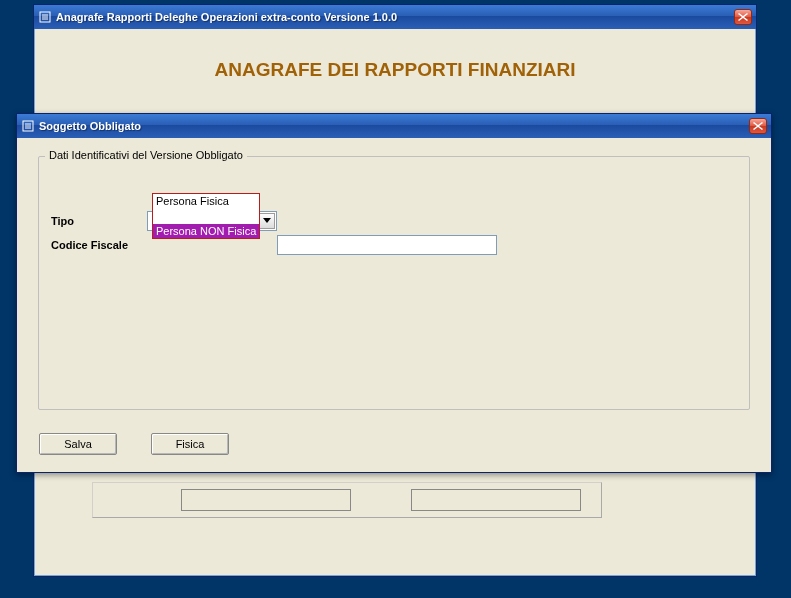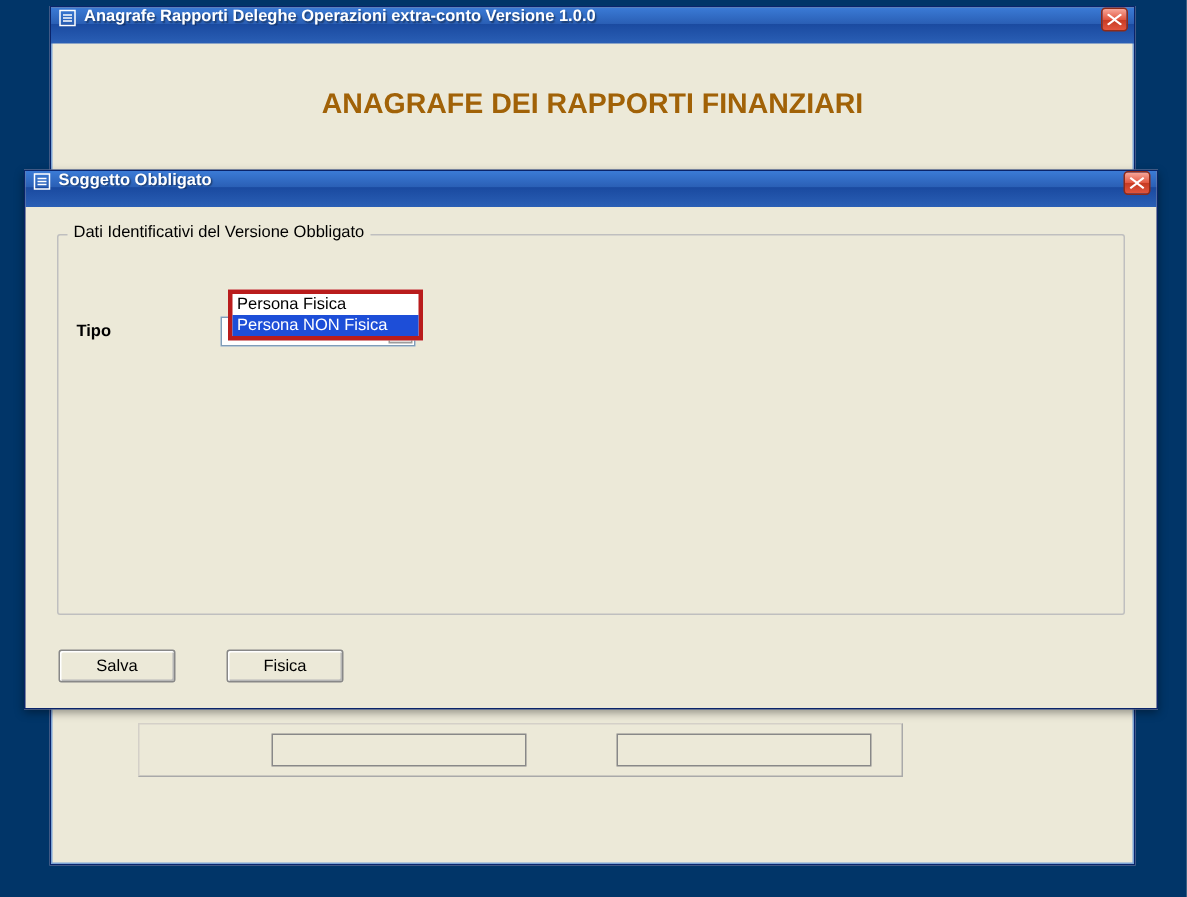--- a/index.html
+++ b/index.html
@@ -19,21 +19,21 @@
     width: 724px; height: 573px;
     background: #ece9d8;
     border: 1px solid #0a246a;
     box-shadow: 0 0 0 1px #7ba4d6 inset;
   }
   .titlebar {
     height: 24px;
     background: linear-gradient(to bottom, #3b7bd6 0%, #2a5fb5 45%, #1a4aa0 46%, #2a5fb5 100%);
     color: #fff;
     display: flex;
-    align-items: flex-start;
+    align-items: center;
     padding: 0 4px;
     font-weight: bold;
     font-size: 11px;
   }
   .titlebar .t-icon {
     width: 14px; height: 14px;
     margin-right: 4px;
     display: inline-flex; align-items: center; justify-content: center;
   }
   .titlebar .t-icon svg { display:block; }
@@ -142,35 +142,36 @@
 
   .textfield {
     width: 220px; height: 20px;
     background: #fff;
     border: 1px solid #7f9db9;
   }
 
   .dropdown-list {
     position: absolute;
     left: 113px; top: 36px;
-    width: 130px;
+    width: 108px;
     background: #fff;
-    border: 3px solid #b91c1c;
+    border: 1px solid #b91c1c;
     z-index: 5;
   }
   .dropdown-list .opt {
     height: 14px;
     padding: 0 3px;
     font-size: 11px;
     line-height: 14px;
     white-space: nowrap;
   }
   .dropdown-list .opt.selected {
-    background: #1d4ed8;
+    background: #a21caf;
     color: #fff;
+    margin-top: 16px;
   }
 
   .btn {
     width: 78px; height: 22px;
     background: #ece9d8;
     border: 1px solid #888;
     border-radius: 2px;
     box-shadow: inset 1px 1px 0 #fff, inset -1px -1px 0 #b7b7b7;
     display: flex; align-items: center; justify-content: center;
     font-size: 11px;
@@ -240,20 +241,27 @@
         <div class="combo">
           <span></span>
           <span class="combo-btn">
             <svg width="8" height="6" viewBox="0 0 8 6">
                 <path d="M0 0 L8 0 L4 5 Z" fill="#000"></path>
               </svg>
           </span>
         </div>
       </div>
 
+      <div class="row" style="left:12px; top:40px;">
+        <span class="row-label">Codice Fiscale</span>
+        <span style="width:130px; display:inline-block;"></span>
+        <div class="textfield">
+          <span></span>
+        </div>
+      </div>
 
       <div class="dropdown-list" id="tipo-dropdown">
           <div class="opt">Persona Fisica</div>
           <div class="opt selected">Persona NON Fisica</div>
         </div>
     </div>
 
     <div class="buttons-bottom">
       <div class="btn">Salva</div>
       <div class="btn">Fisica</div>

